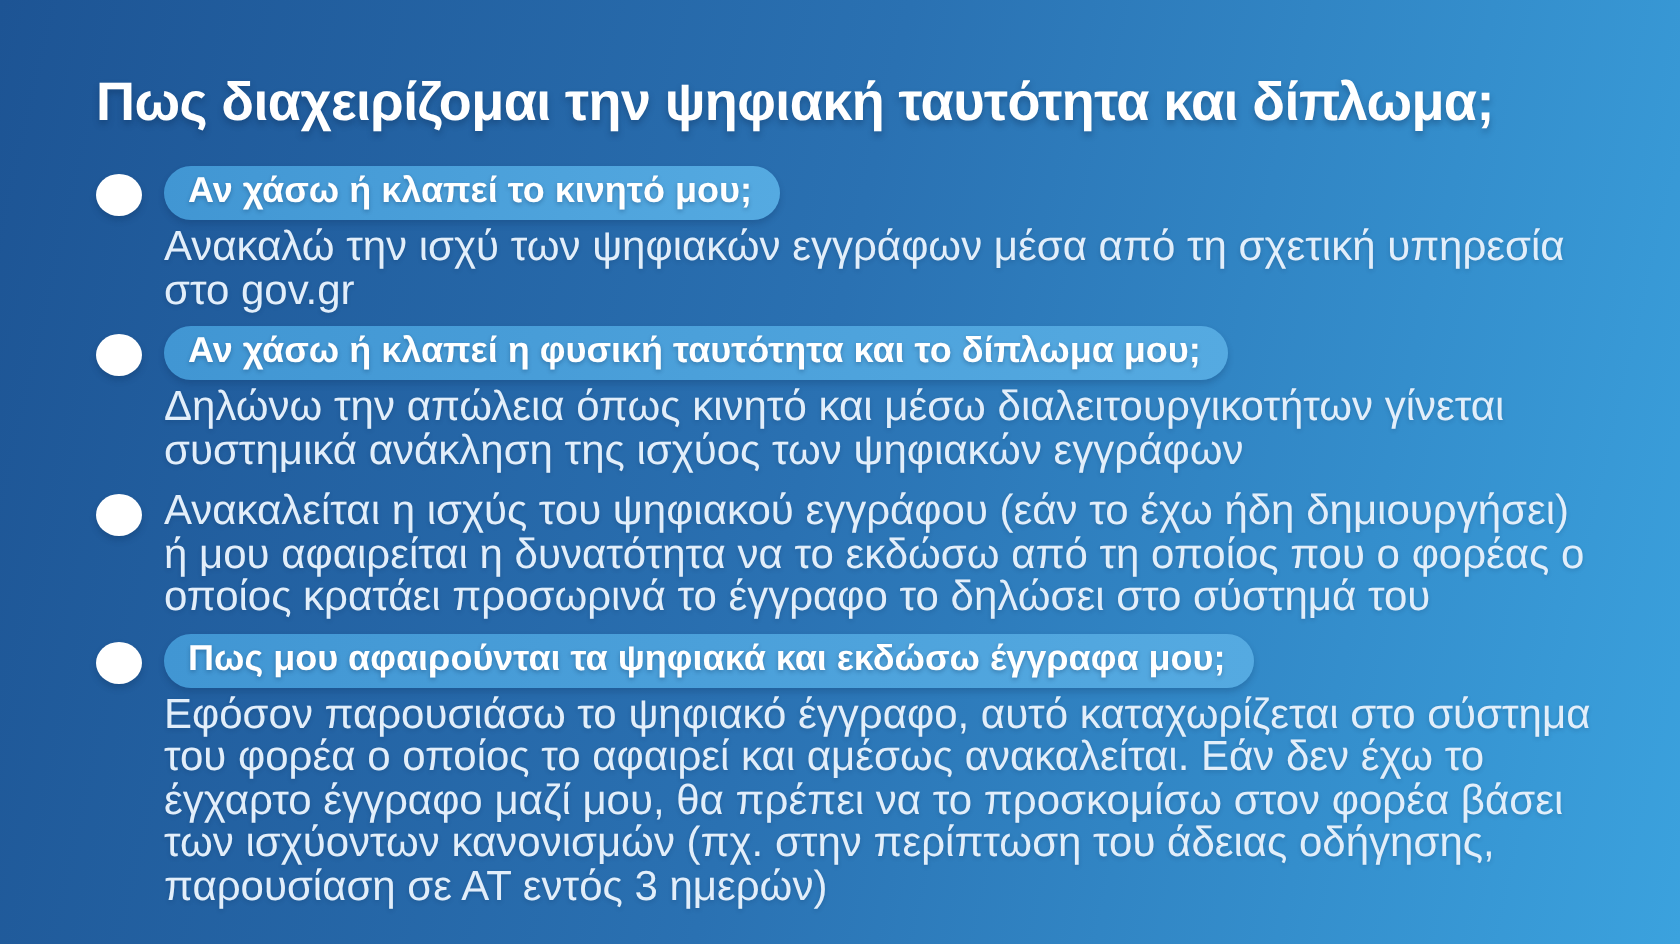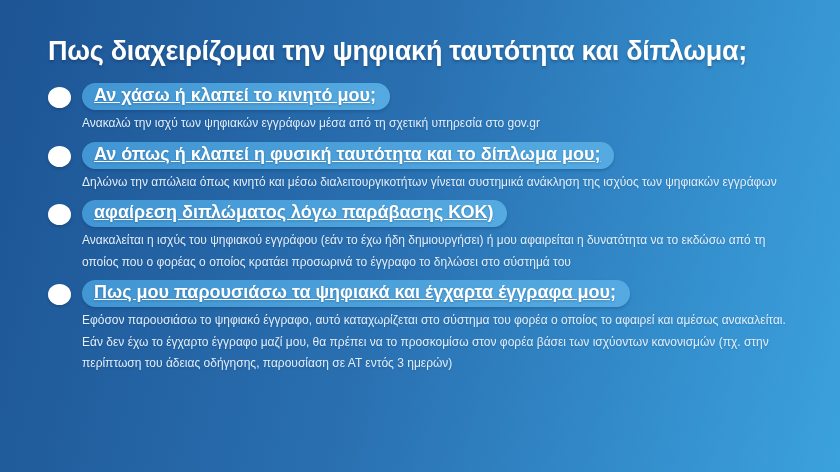--- a/index.html
+++ b/index.html
@@ -56,26 +56,25 @@
     max-width: 726px;
     padding: 2px 14px 4px 12px;
     border-radius: 14px;
     background: linear-gradient(90deg, #4196d3 0%, #55aae1 100%);
     box-shadow: 0 2px 3px rgba(8, 40, 80, 0.22);
     font-size: 18px;
     font-weight: bold;
     line-height: 21px;
     color: #ffffff;
     text-shadow: 0 1px 2px rgba(8, 40, 80, 0.3);
-    text-decoration: underline;
   }
   .body-text {
     margin: 2px 0 0 0;
     max-width: 726px;
-    font-size: 12px;
+    font-size: 21px;
     line-height: 21.5px;
     color: #e2eefa;
     text-shadow: 0 1px 2px rgba(8, 40, 80, 0.18);
   }
 </style>
 </head>
 <body>
 
 <div class="slide">
 
@@ -88,39 +87,36 @@
         <span class="pill">Αν χάσω ή κλαπεί το κινητό μου;</span>
       </div>
       <p class="body-text">Ανακαλώ την ισχύ των ψηφιακών εγγράφων μέσα από τη σχετική υπηρεσία στο gov.gr</p>
     </div>
   </div>
 
   <div class="section">
     <span class="dot"></span>
     <div class="content">
       <div class="pill-line">
-        <span class="pill">Αν όπως ή κλαπεί η φυσική ταυτότητα και το δίπλωμα μου;</span>
+        <span class="pill">Αν χάσω ή κλαπεί η φυσική ταυτότητα και το δίπλωμα μου;</span>
       </div>
       <p class="body-text">Δηλώνω την απώλεια όπως κινητό και μέσω διαλειτουργικοτήτων γίνεται συστημικά ανάκληση της ισχύος των ψηφιακών εγγράφων</p>
     </div>
   </div>
 
   <div class="section">
     <span class="dot"></span>
     <div class="content">
-      <div class="pill-line">
-        <span class="pill">αφαίρεση διπλώματος λόγω παράβασης ΚΟΚ)</span>
-      </div>
       <p class="body-text">Ανακαλείται η ισχύς του ψηφιακού εγγράφου (εάν το έχω ήδη δημιουργήσει) ή μου αφαιρείται η δυνατότητα να το εκδώσω από τη οποίος που ο φορέας ο οποίος κρατάει προσωρινά το έγγραφο το δηλώσει στο σύστημά του</p>
     </div>
   </div>
 
   <div class="section">
     <span class="dot"></span>
     <div class="content">
       <div class="pill-line">
-        <span class="pill">Πως μου παρουσιάσω τα ψηφιακά και έγχαρτα έγγραφα μου;</span>
+        <span class="pill">Πως μου αφαιρούνται τα ψηφιακά και εκδώσω έγγραφα μου;</span>
       </div>
       <p class="body-text">Εφόσον παρουσιάσω το ψηφιακό έγγραφο, αυτό καταχωρίζεται στο σύστημα του φορέα ο οποίος το αφαιρεί και αμέσως ανακαλείται. Εάν δεν έχω το έγχαρτο έγγραφο μαζί μου, θα πρέπει να το προσκομίσω στον φορέα βάσει των ισχύοντων κανονισμών (πχ. στην περίπτωση του άδειας οδήγησης, παρουσίαση σε ΑΤ εντός 3 ημερών)</p>
     </div>
   </div>
 
 </div>
 
 </body></html>

